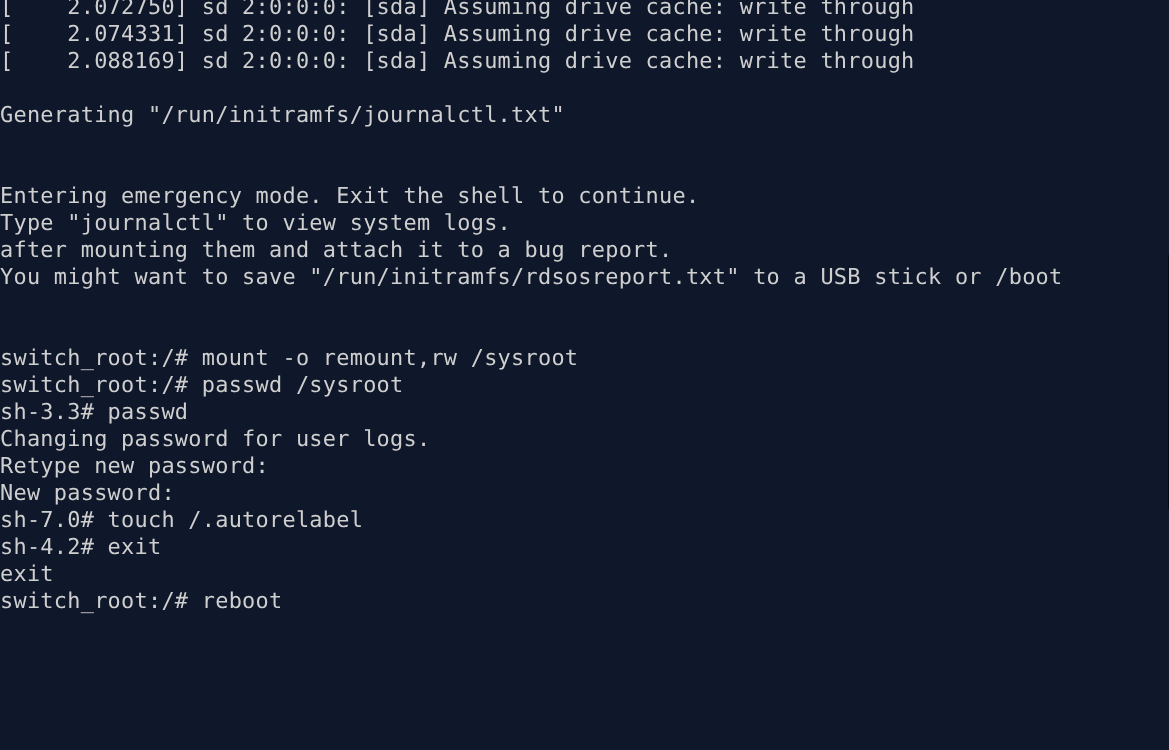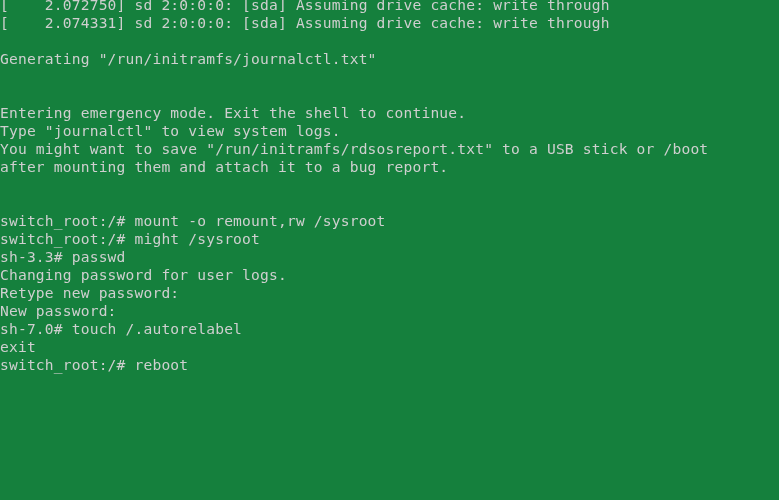--- a/index.html
+++ b/index.html
@@ -43,41 +43,43 @@
     padding: 0;
     color: #cfcfcf;
   }
   .line.blank {
     color: transparent;
   }
 </style>
 </head>
 <body>
 
-<div id="console" style="background: #15803d; color: rgb(207, 207, 207);">
+<div id="console" style="background: #0f172a; color: rgb(207, 207, 207);">
   <div id="screen-lines">
       <div class="line">[    2.072750] sd 2:0:0:0: [sda] Assuming drive cache: write through</div>
       <div class="line">[    2.074331] sd 2:0:0:0: [sda] Assuming drive cache: write through</div>
+      <div class="line">[    2.088169] sd 2:0:0:0: [sda] Assuming drive cache: write through</div>
       <div class="line blank">&nbsp;</div>
       <div class="line">Generating "/run/initramfs/journalctl.txt"</div>
       <div class="line blank">&nbsp;</div>
       <div class="line blank">&nbsp;</div>
       <div class="line">Entering emergency mode. Exit the shell to continue.</div>
       <div class="line">Type "journalctl" to view system logs.</div>
+      <div class="line">after mounting them and attach it to a bug report.</div>
       <div class="line">You might want to save "/run/initramfs/rdsosreport.txt" to a USB stick or /boot</div>
-      <div class="line">after mounting them and attach it to a bug report.</div>
       <div class="line blank">&nbsp;</div>
       <div class="line blank">&nbsp;</div>
       <div class="line">switch_root:/# mount -o remount,rw /sysroot</div>
-      <div class="line">switch_root:/# might /sysroot</div>
+      <div class="line">switch_root:/# passwd /sysroot</div>
       <div class="line">sh-3.3# passwd</div>
       <div class="line">Changing password for user logs.</div>
       <div class="line">Retype new password:</div>
       <div class="line">New password:</div>
       <div class="line">sh-7.0# touch /.autorelabel</div>
+      <div class="line">sh-4.2# exit</div>
       <div class="line">exit</div>
       <div class="line">switch_root:/# reboot</div>
       <div class="line blank">&nbsp;</div>
       <div class="line blank">&nbsp;</div>
       <div class="line blank">&nbsp;</div>
       <div class="line blank">&nbsp;</div>
     </div>
 </div>
 
 </body></html>

